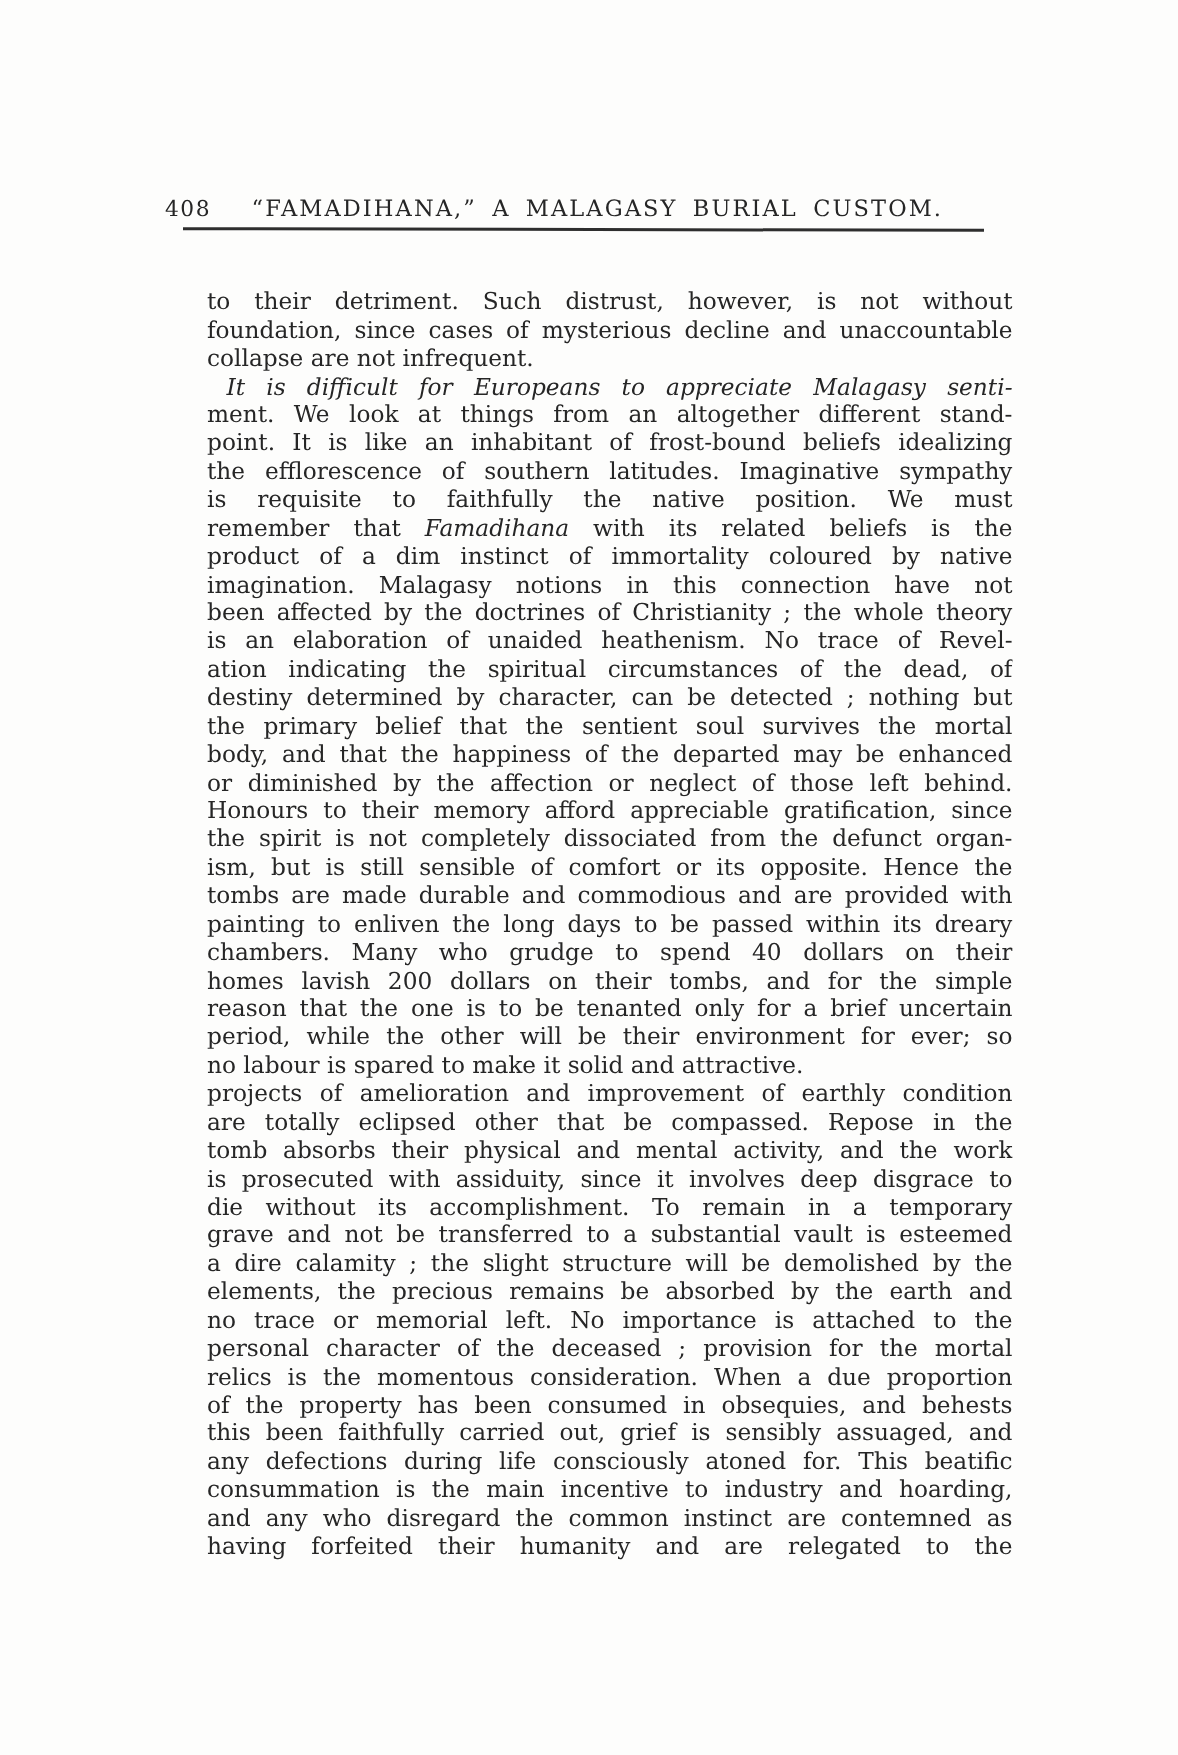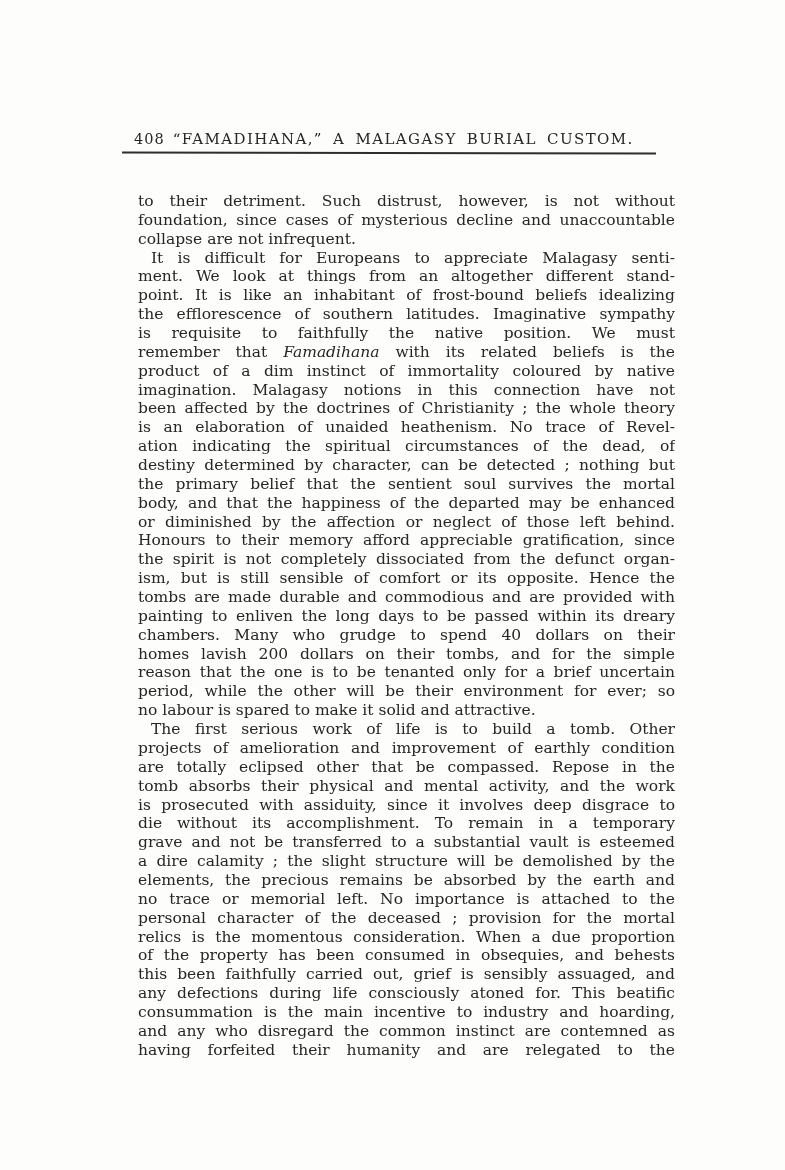--- a/index.html
+++ b/index.html
@@ -11,26 +11,26 @@
     position: relative;
     width: 785px;
     height: 1170px;
     background: #fdfdfc;
     font-family: "DejaVu Serif", serif;
     color: #262626;
     overflow: hidden;
   }
   .header {
     position: absolute;
-    left: 134px;
+    left: 110px;
     top: 130px;
     width: 537px;
     display: flex;
     align-items: baseline;
-    gap: 8px;
+    gap: 27px;
     white-space: nowrap;
   }
   .pagenum {
     font-size: 14.5px;
     letter-spacing: 1px;
   }
   .running-title {
     font-size: 15px;
     letter-spacing: 1.4px;
     word-spacing: 4px;
@@ -55,20 +55,21 @@
   }
   .line {
     height: 18.86px;
     overflow: hidden;
     text-align: justify;
     text-align-last: justify;
     hyphens: none;
   }
   .line.indent {
     padding-left: 13px;
+    font-style: italic;
   }
   .line.last {
     text-align-last: left;
   }
 </style>
 </head>
 <body>
 
 <div class="page">
   <div class="header">
@@ -103,21 +104,20 @@
         <div class="line">ism, but is still sensible of comfort or its opposite. Hence the</div>
         <div class="line">tombs are made durable and commodious and are provided with</div>
         <div class="line">painting to enliven the long days to be passed within its dreary</div>
         <div class="line">chambers. Many who grudge to spend 40 dollars on their</div>
         <div class="line">homes lavish 200 dollars on their tombs, and for the simple</div>
         <div class="line">reason that the one is to be tenanted only for a brief uncertain</div>
         <div class="line">period, while the other will be their environment for ever; so</div>
         <div class="line last">no labour is spared to make it solid and attractive.</div>
       </div>
       <div>
-        <div class="line indent">The first serious work of life is to build a tomb. Other</div>
         <div class="line">projects of amelioration and improvement of earthly condition</div>
         <div class="line">are totally eclipsed other that be compassed. Repose in the</div>
         <div class="line">tomb absorbs their physical and mental activity, and the work</div>
         <div class="line">is prosecuted with assiduity, since it involves deep disgrace to</div>
         <div class="line">die without its accomplishment. To remain in a temporary</div>
         <div class="line">grave and not be transferred to a substantial vault is esteemed</div>
         <div class="line">a dire calamity ; the slight structure will be demolished by the</div>
         <div class="line">elements, the precious remains be absorbed by the earth and</div>
         <div class="line">no trace or memorial left. No importance is attached to the</div>
         <div class="line">personal character of the deceased ; provision for the mortal</div>

